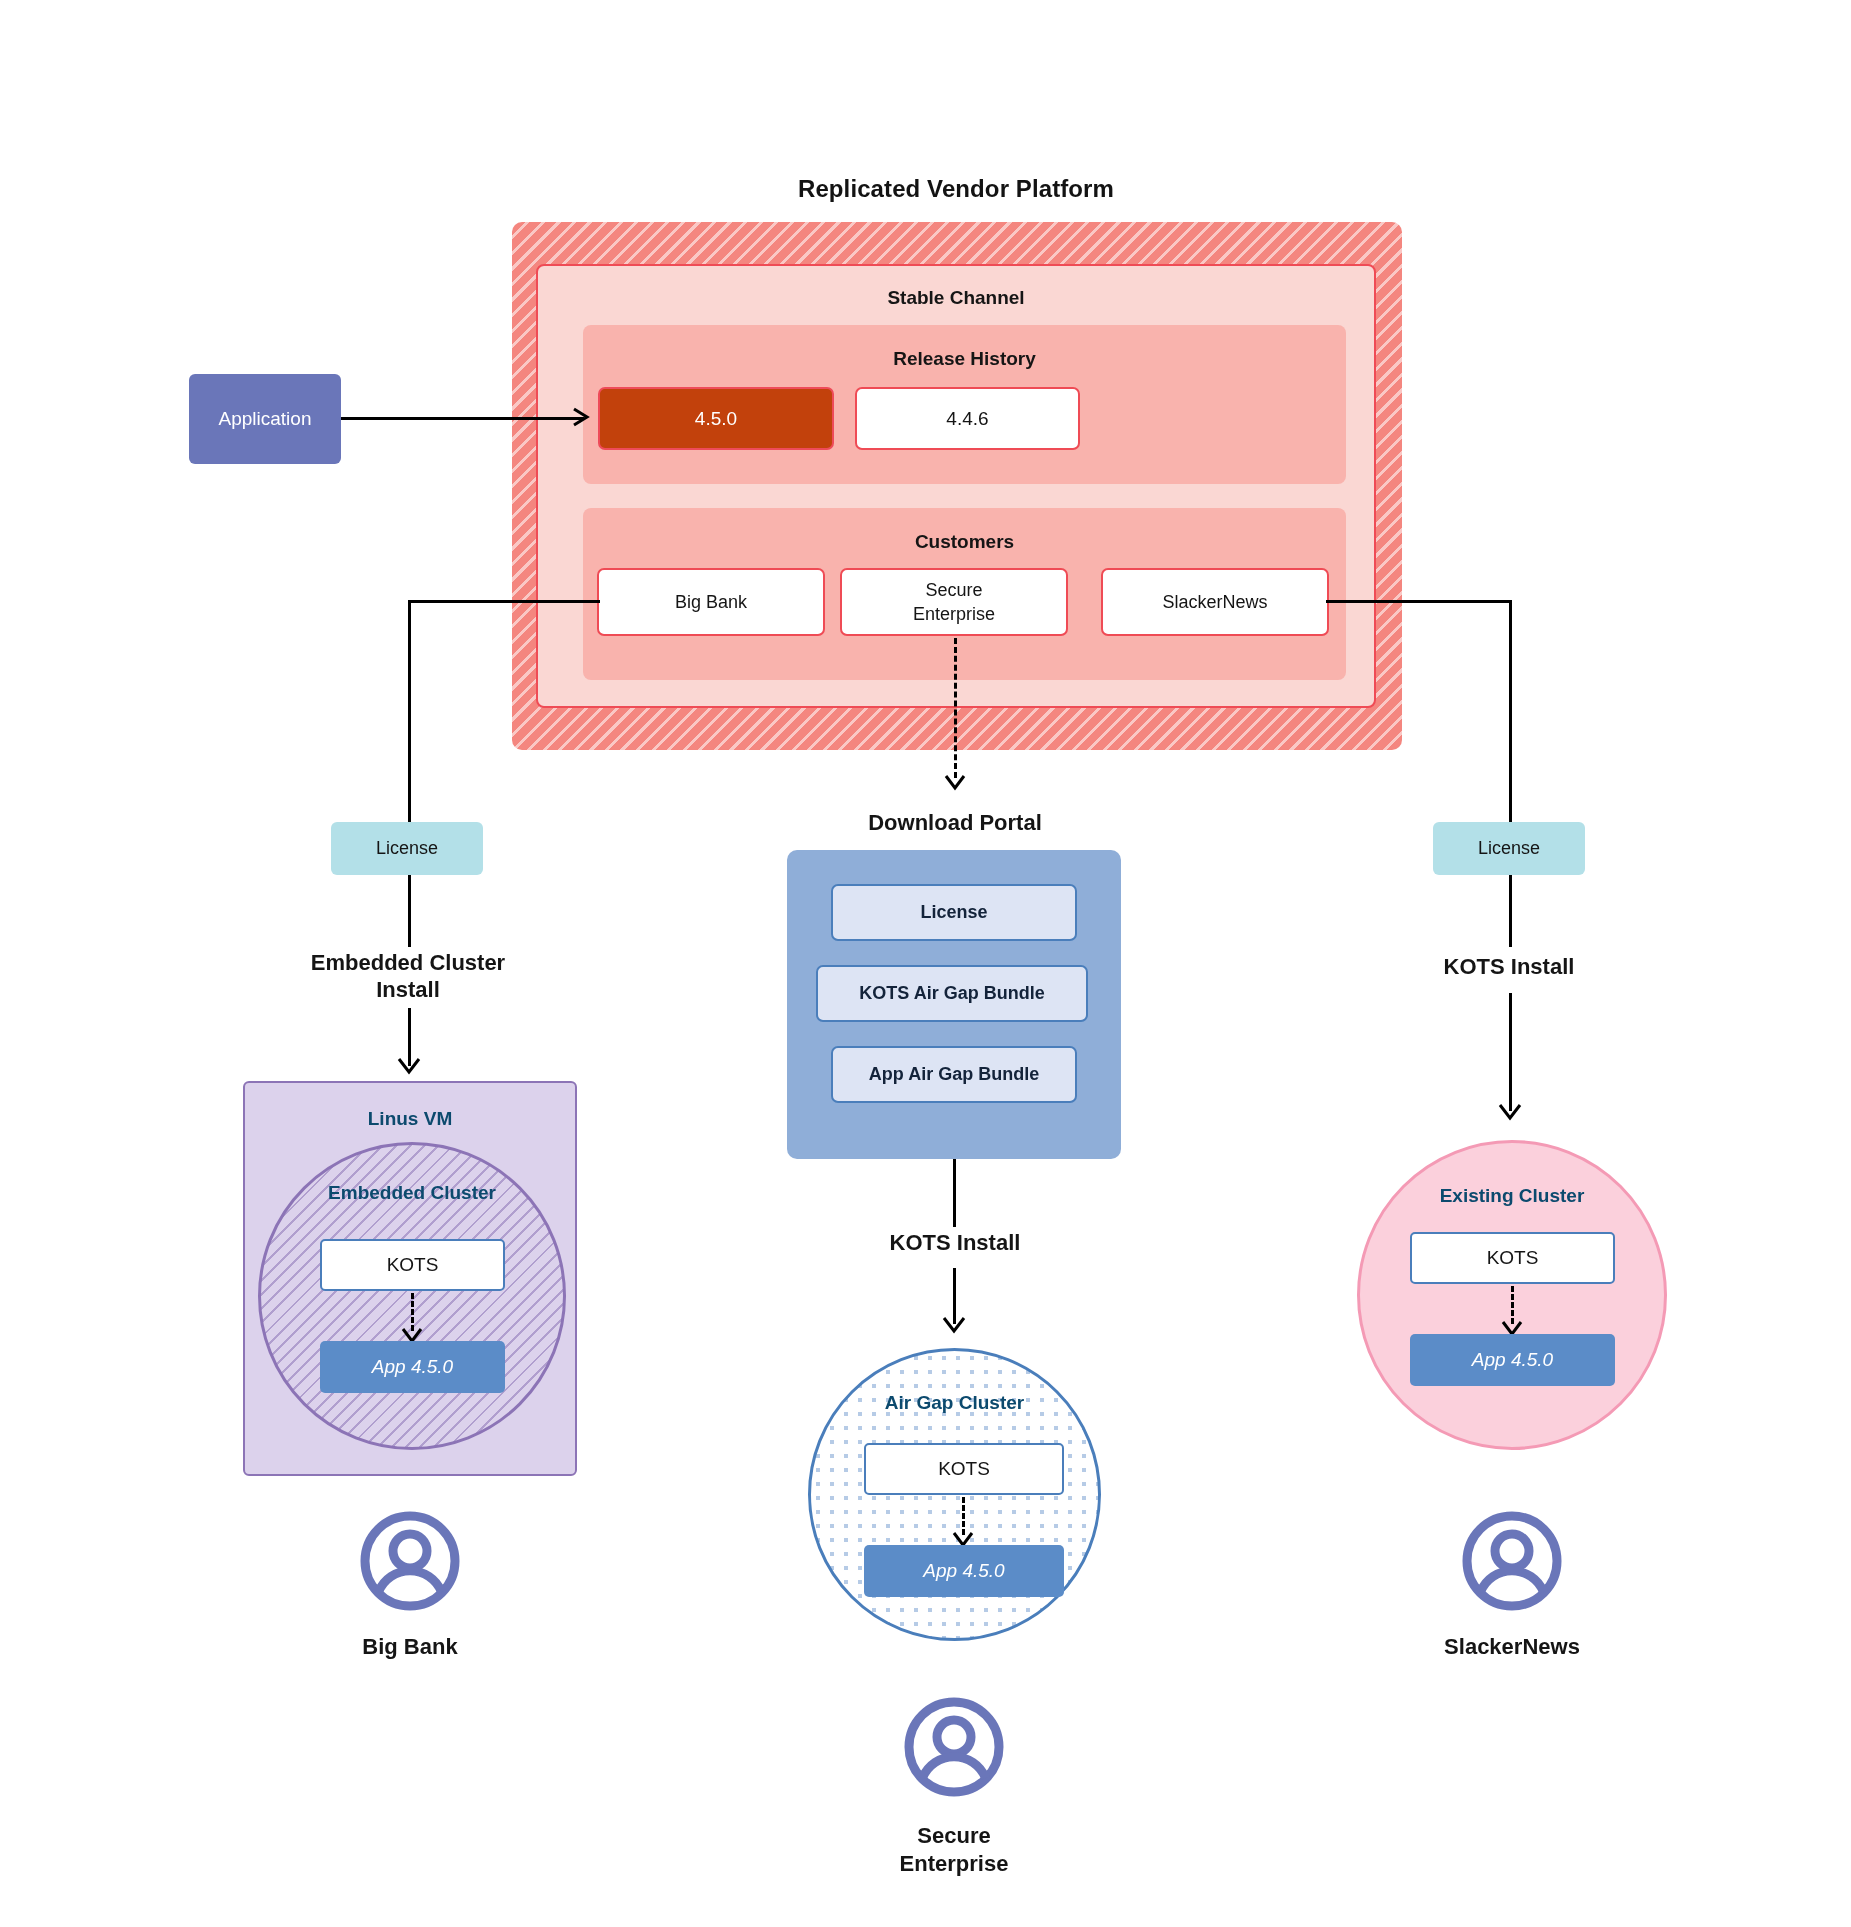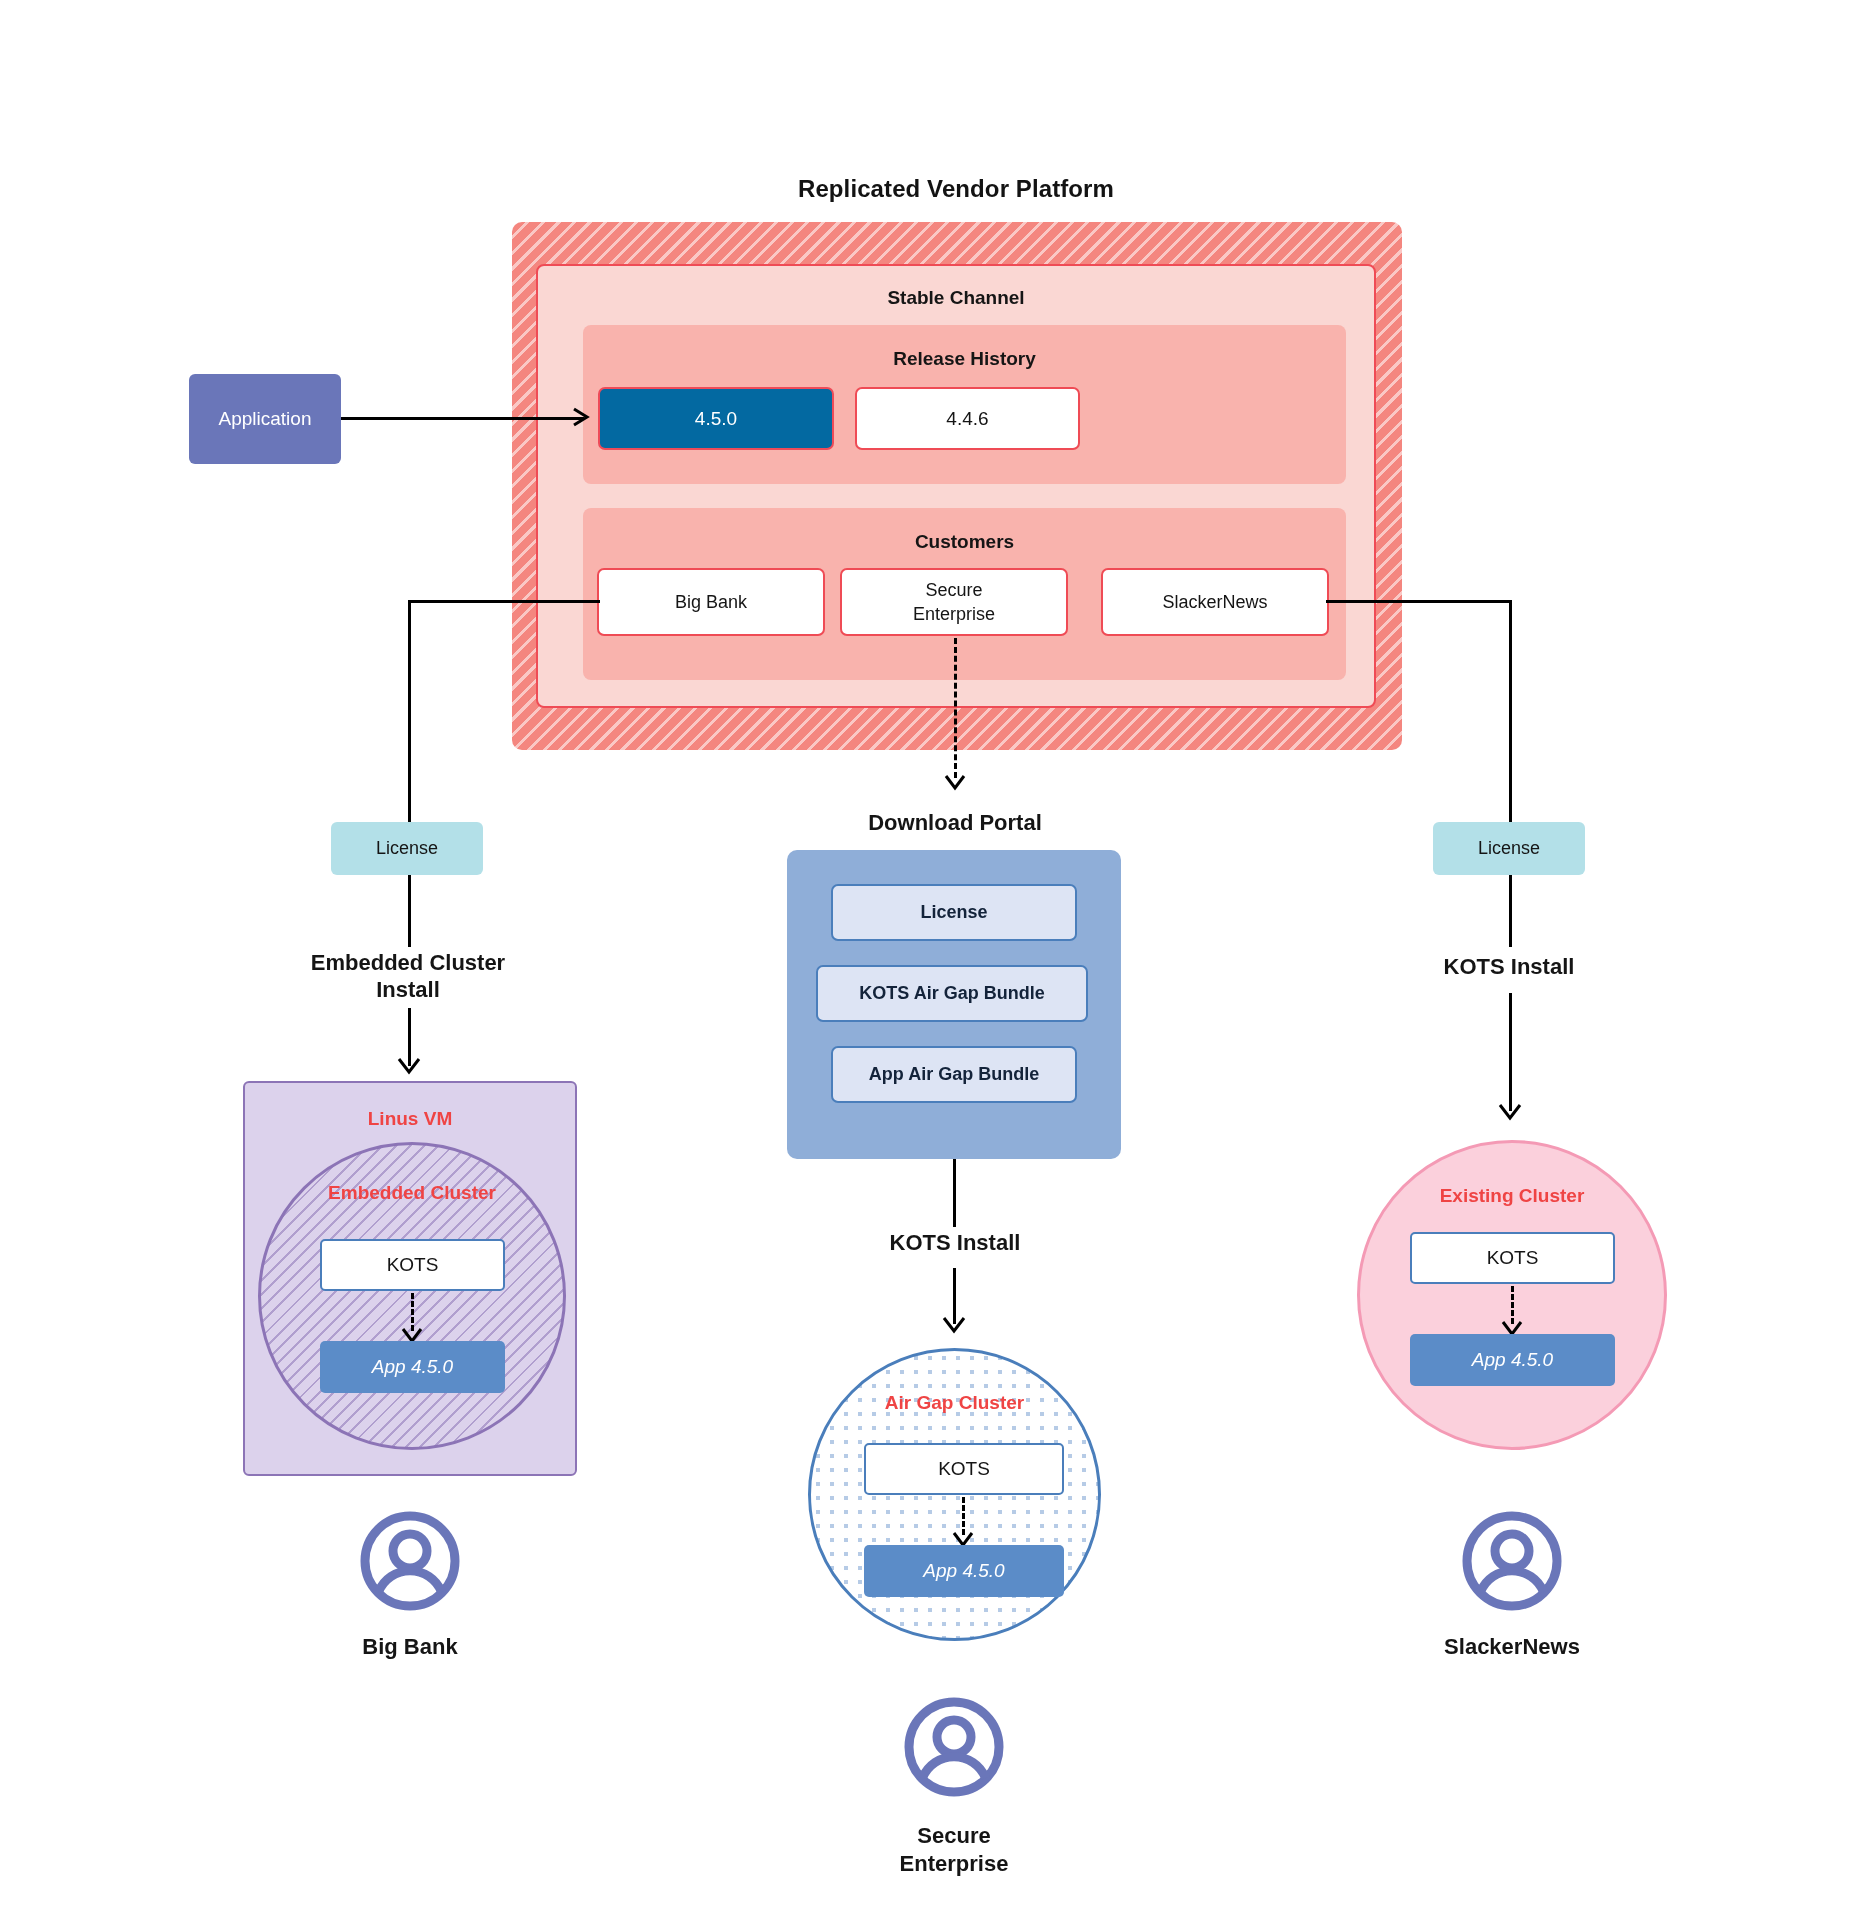--- a/index.html
+++ b/index.html
@@ -17,21 +17,21 @@
     overflow:hidden;
   }
   .abs{position:absolute;box-sizing:border-box;}
   .ctr{display:flex;align-items:center;justify-content:center;text-align:center;}
 
   
   .title-lg{
     font-size:24px;font-weight:700;letter-spacing:.1px;color:#131313;
   }
   .title-md{font-size:19px;font-weight:600;color:#151515;text-align:center;}
-  .label-19b{font-size:19px;font-weight:600;color:#ef4444;}
+  .label-19b{font-size:19px;font-weight:600;color:#0c4a6e;}
   .label-22b{font-size:22px;font-weight:700;color:#151515;}
 
   
   .platform-outer{
     border-radius:10px;
     background-color:#f4867f;
     background-image:repeating-linear-gradient(
         -45deg,
         rgba(255,255,255,.55) 0px,
         rgba(255,255,255,.55) 3px,
@@ -48,21 +48,21 @@
     border-radius:8px;
   }
   .rel-card{
     border-radius:7px;
     border:2px solid #ef4b55;
     background:#ffffff;
     font-size:19px;
     color:#151515;
   }
   .rel-card.current{
-    background:#0369a1;
+    background:#c2410c;
     border-color:#ee4b59;
     color:#ffffff;
   }
   .cust-card{
     border-radius:7px;
     border:2px solid #ef4b55;
     background:#ffffff;
     font-size:18px;
     color:#151515;
     line-height:1.34;

